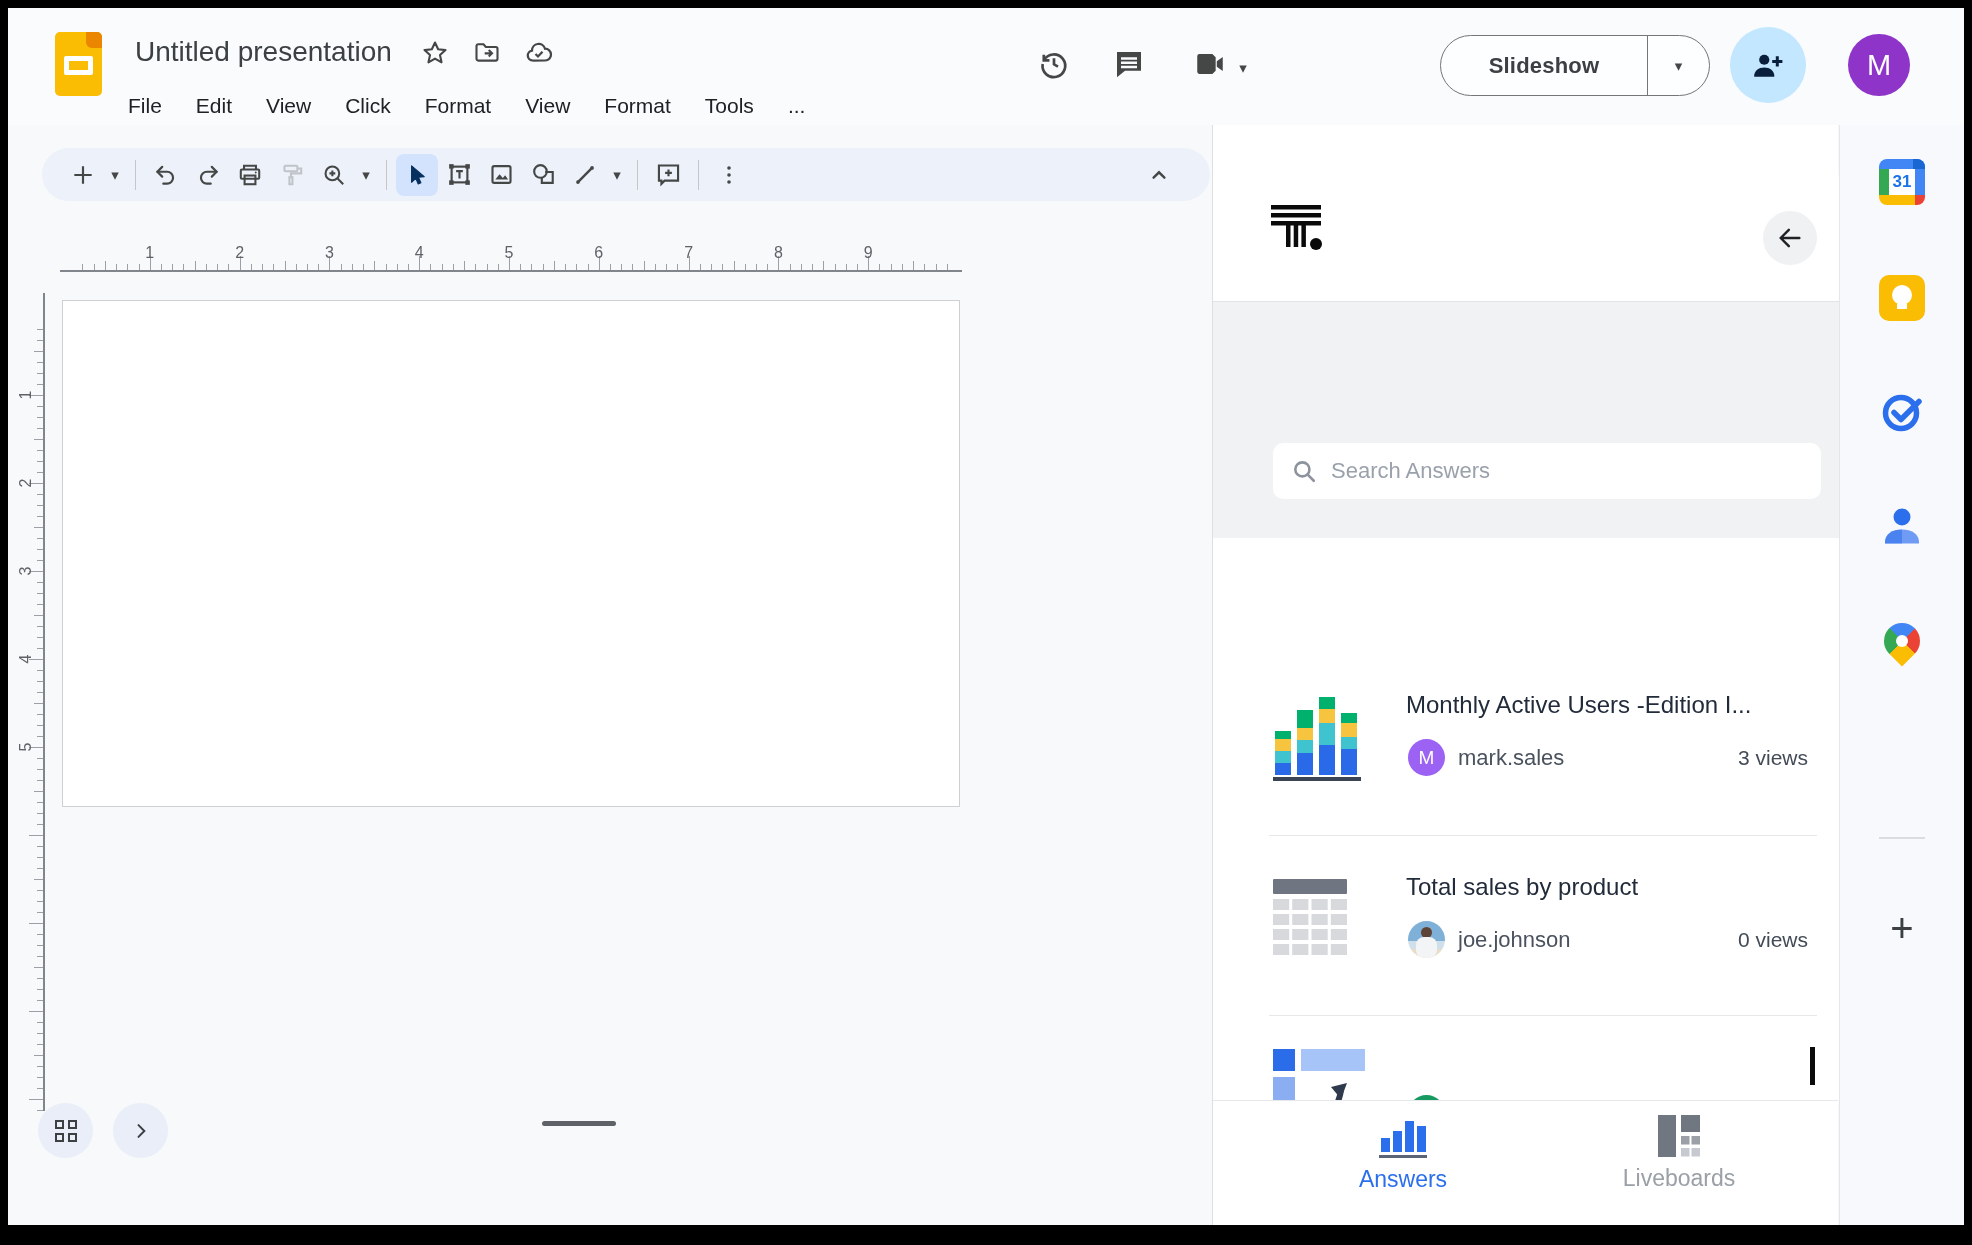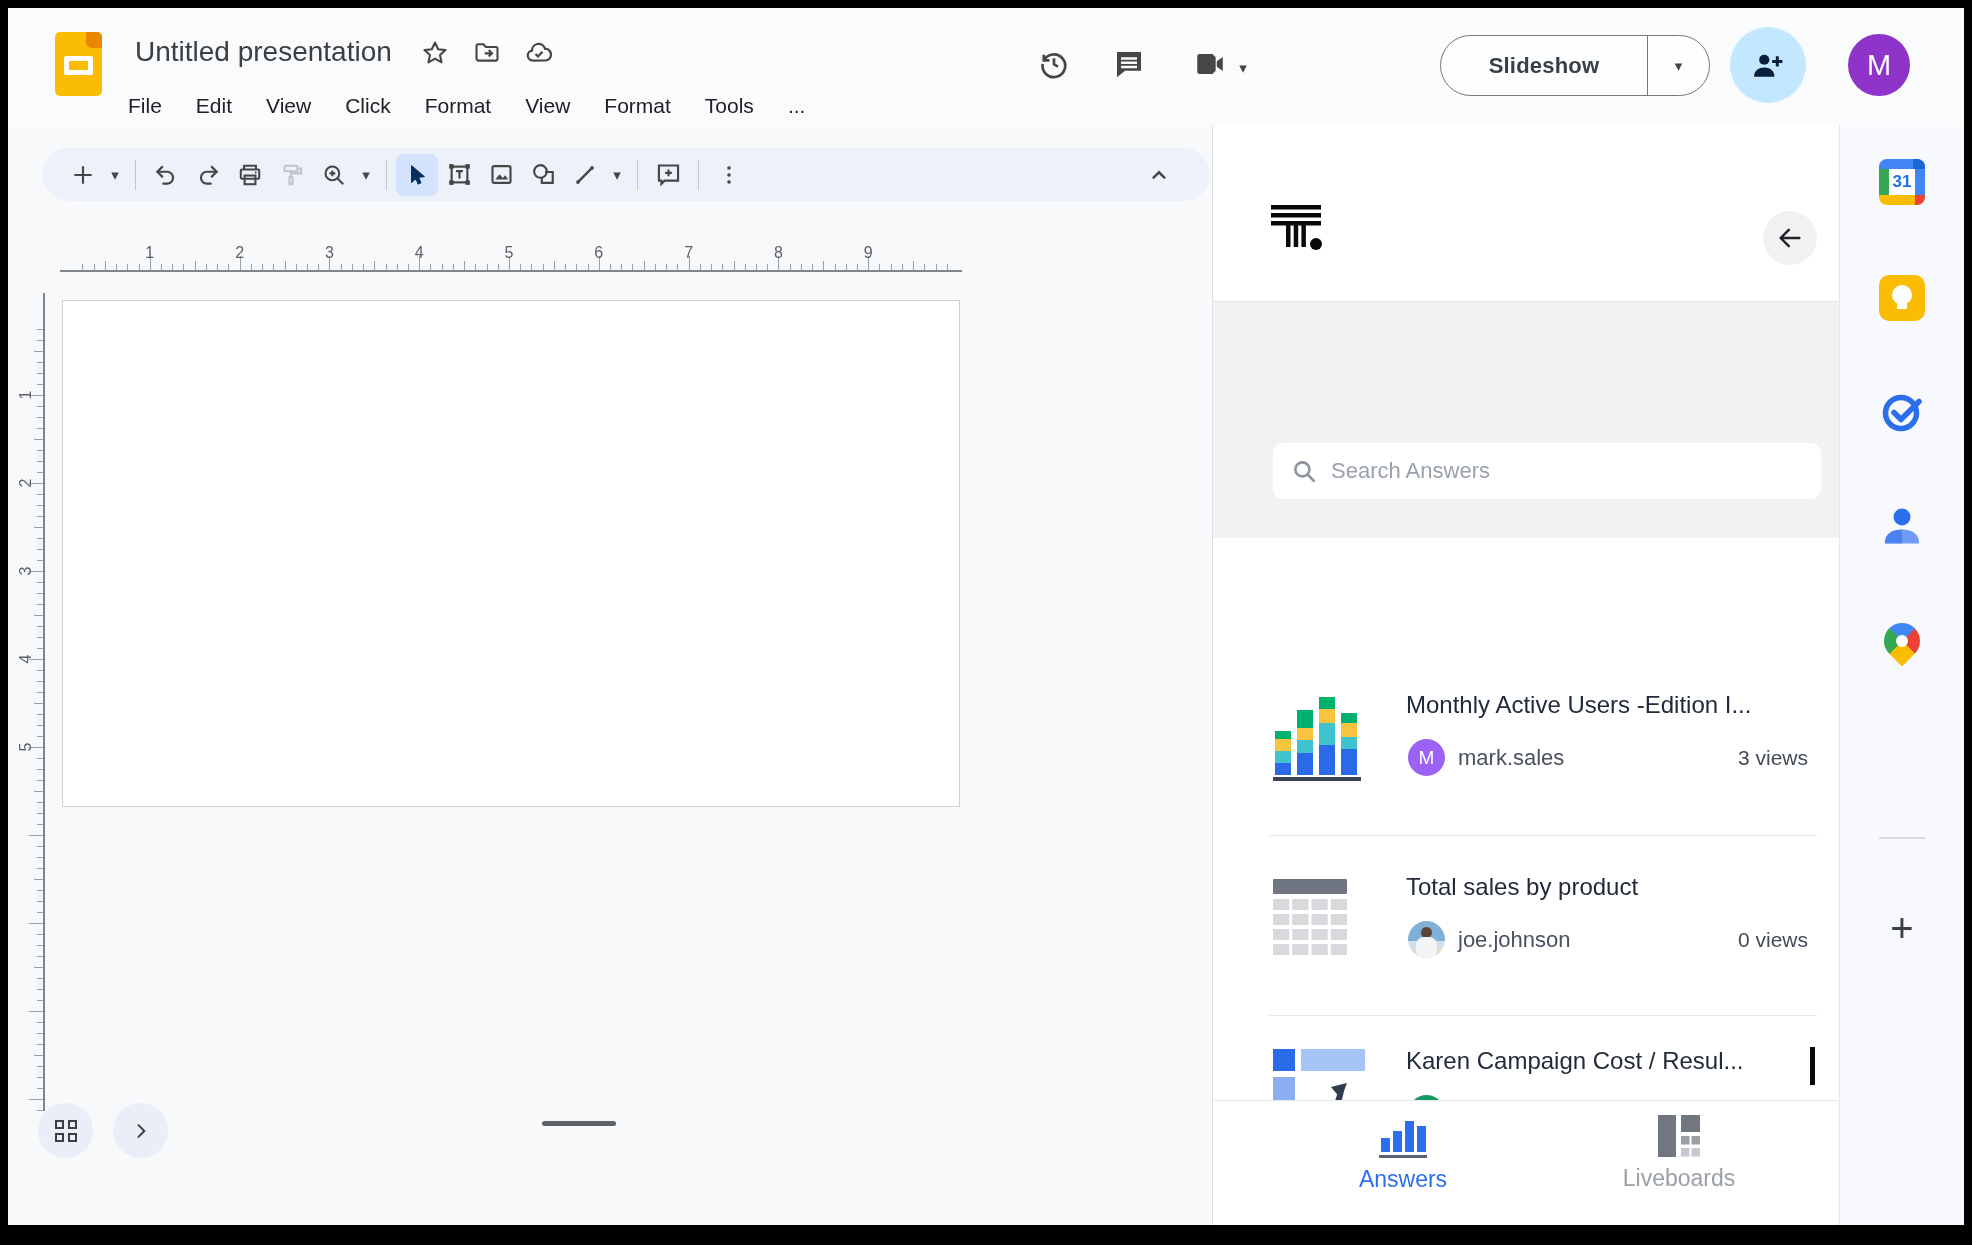--- a/index.html
+++ b/index.html
@@ -590,21 +590,20 @@
         <div class="ls-icon" style="top:2px;">
           <svg width="94" height="90" viewBox="0 0 94 90">
             <rect x="0" y="0" width="22" height="22" fill="#2b6de8"></rect>
             <rect x="28" y="0" width="64" height="22" fill="#a6c4f8"></rect>
             <rect x="0" y="28" width="22" height="60" fill="#8badf2"></rect>
             <path d="M30 78 A42 42 0 0 0 68 40" fill="none" stroke="#2f3b4d" stroke-width="6"></path>
             <path d="M24 84 L40 80 L30 68 Z" fill="#2f3b4d"></path>
             <path d="M74 34 L58 38 L68 50 Z" fill="#2f3b4d"></path>
           </svg>
         </div>
-        <div class="ls-title" style="width:390px;">Karen Campaign Cost / Resul...</div>
         <span class="txt-cursor"></span>
         <div class="ls-meta">
           <span class="ls-av" style="background:#179a62">K</span>
 
         </div>
       </div>
 
     </div>
   </div>
 

